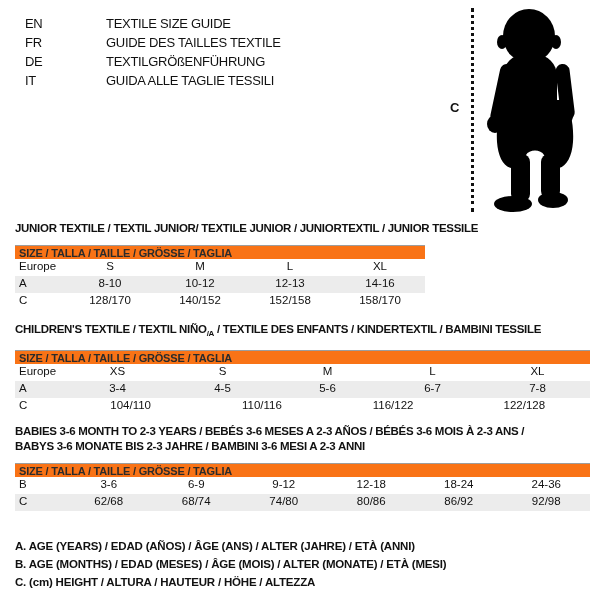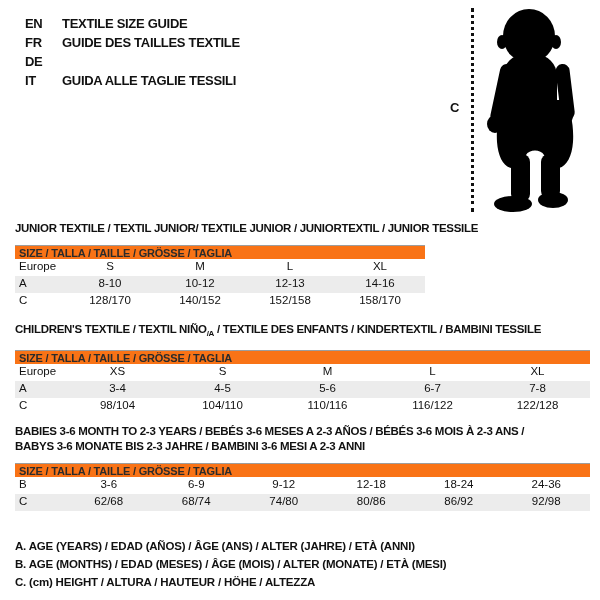--- a/index.html
+++ b/index.html
@@ -6,21 +6,21 @@
   html,body { width:600px; height:600px; }
   body {
     position:relative;
     background:#ffffff;
     font-family:"Liberation Sans", sans-serif;
     color:#111111;
     overflow:hidden;
   }
   
   .lang-block { position:absolute; left:25px; top:14px; }
-  .lang-row { display:flex; line-height:19px; font-weight:bold; font-size:13px; letter-spacing:-0.3px; }
+  .lang-row { display:flex; line-height:19px; font-weight:normal; font-size:13px; letter-spacing:-0.3px;gap:44px; }
   .lang-code { width:37px; }
   
   .dotted-line { position:absolute; left:471px; top:8px; height:204px; width:0; border-left:3px dotted #111; }
   .c-label { position:absolute; left:450px; top:100px; font-size:13px; font-weight:bold; }
   .baby-svg { position:absolute; left:481px; top:8px; }
   
   .tbl { position:absolute; left:15px; }
   .tbl-title { font-weight:bold; font-size:11.5px; letter-spacing:-0.3px; line-height:15px; margin-bottom:9px; white-space:nowrap; }
   .tbl-title .sub { font-size:8px; vertical-align:sub; }
   .band { background:#f97316; height:14px; line-height:14px; font-size:11px; font-weight:bold; letter-spacing:-0.2px; color:#2b2b2b; padding-left:4px; border-top:1px solid #9d9d9d; }
@@ -39,20 +39,21 @@
   <div class="lang-row">
     <span class="lang-code">EN</span>
     <span>TEXTILE SIZE GUIDE</span>
   </div>
   <div class="lang-row">
     <span class="lang-code">FR</span>
     <span>GUIDE DES TAILLES TEXTILE</span>
   </div>
   <div class="lang-row">
     <span class="lang-code">DE</span>
+    <span>TEXTILGRÖßENFÜHRUNG</span>
   </div>
   <div class="lang-row">
     <span class="lang-code">IT</span>
     <span>GUIDA ALLE TAGLIE TESSILI</span>
   </div>
 </div>
 
 <div class="dotted-line"></div>
 <div class="c-label">C</div>
 <svg class="baby-svg" width="112" height="206" viewBox="0 0 112 206" aria-hidden="true">
@@ -117,21 +118,20 @@
   <div class="trow shaded">
     <div class="lab">A</div>
     <div class="cell">3-4</div>
     <div class="cell">4-5</div>
     <div class="cell">5-6</div>
     <div class="cell">6-7</div>
     <div class="cell">7-8</div>
   </div>
   <div class="trow">
     <div class="lab">C</div>
-    <div class="cell">98/104</div>
     <div class="cell">104/110</div>
     <div class="cell">110/116</div>
     <div class="cell">116/122</div>
     <div class="cell">122/128</div>
   </div>
 </section>
 
 <section class="tbl" style="top:424px;width:575px">
   <div class="tbl-title">
     <span>BABIES 3-6 MONTH TO 2-3 YEARS / BEBÉS 3-6 MESES A 2-3 AÑOS / BÉBÉS 3-6 MOIS À 2-3 ANS /</span><br>

